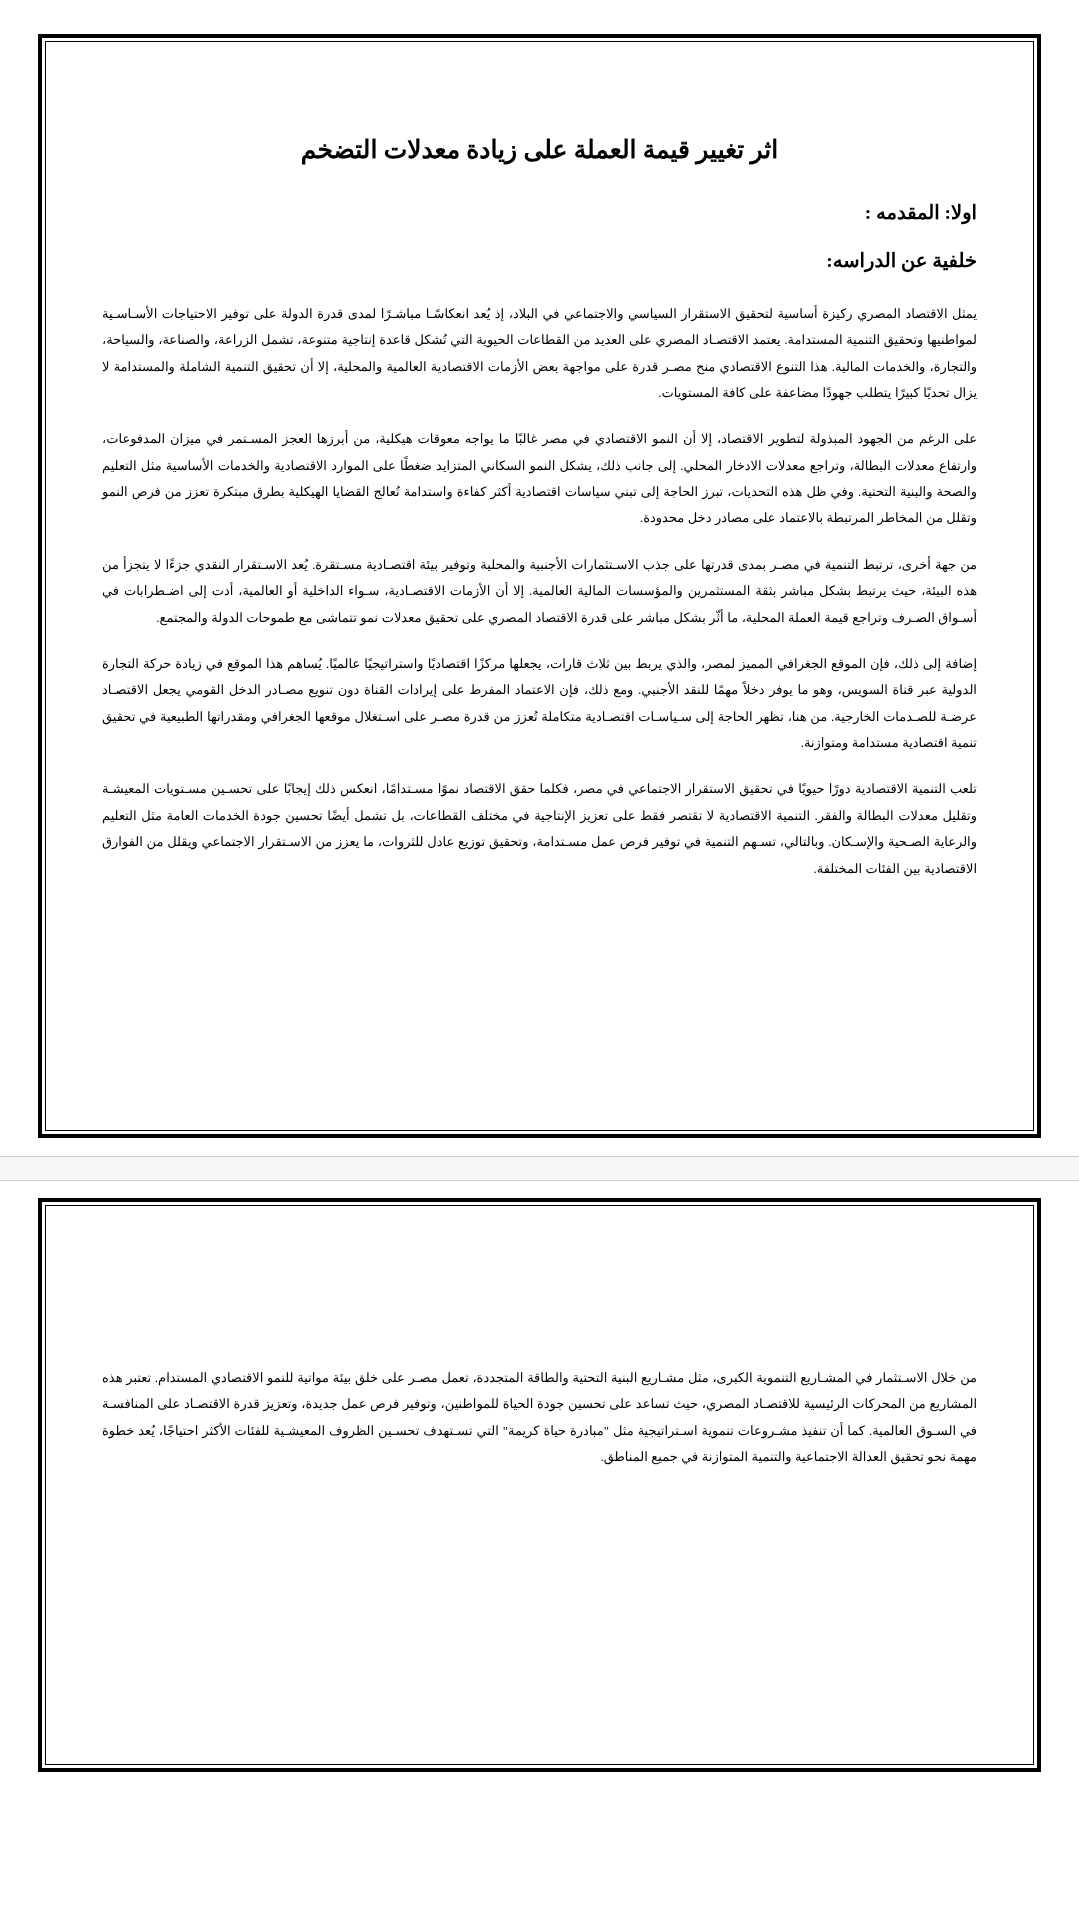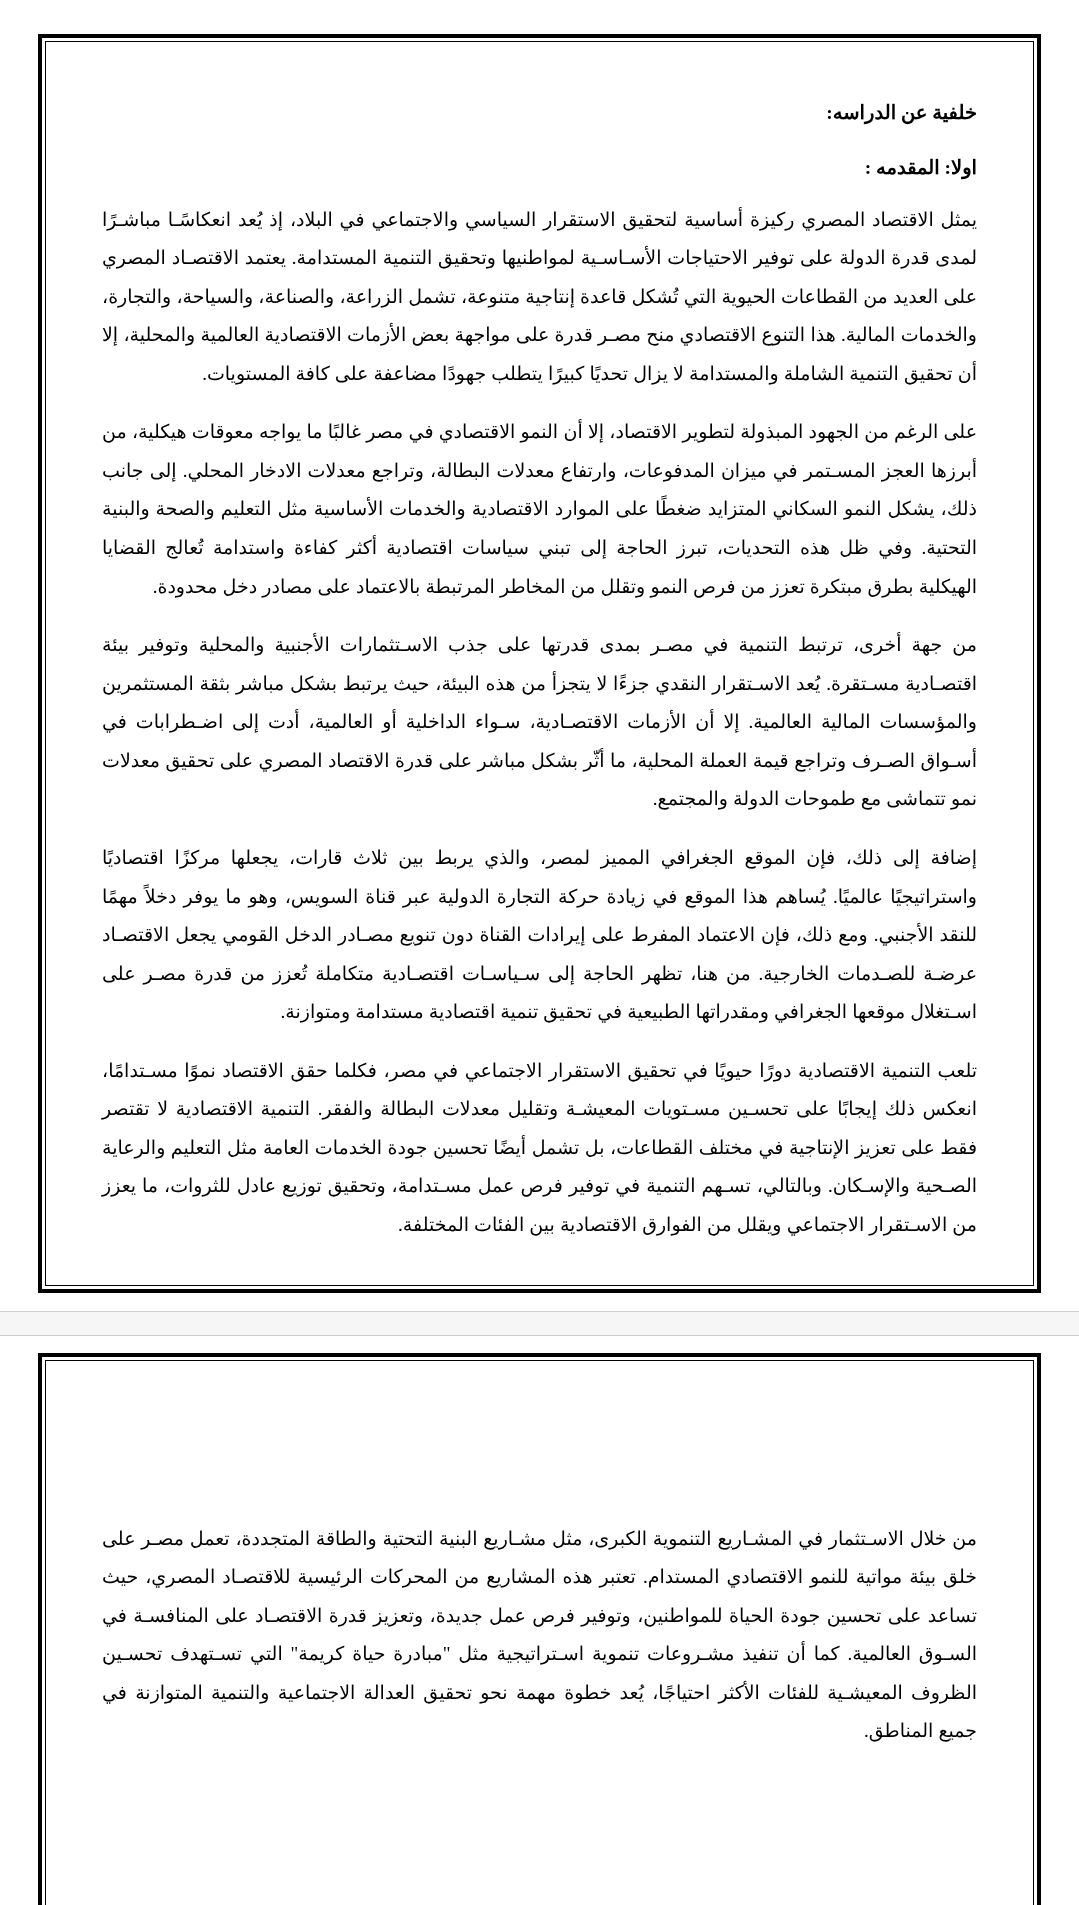--- a/index.html
+++ b/index.html
@@ -78,44 +78,45 @@
     font-size: 19.5px;
     line-height: 1.5;
     color: #000000;
     margin: 0 0 18px 0;
   }
   .heading.sub2 { margin-bottom: 26px; }
 
   p.body-par {
     text-align: justify;
     text-align-last: right;
-    font-size: 19px;
+    font-size: 13px;
     line-height: 2.03;
     color: #000000;
     margin: 0 0 20px 0;
     word-spacing: 0.02em;
   }
   p.body-par:last-child { margin-bottom: 0; margin-top: 19px; }
 
   .page-2 p.body-par { margin-bottom: 20px; }
 </style>
 </head>
 <body>
 
 <div class="doc-viewer">
 
   <div class="top-spacer"></div>
 
   <div class="page page-1">
     <div class="page-inner">
 
+      <h1 class="doc-title">اثر تغيير قيمة العملة على زيادة معدلات التضخم</h1>
+
+      <div class="heading">اولا: المقدمه :</div>
 
       <div class="heading sub2">خلفية عن الدراسه:</div>
-
-      <div class="heading">اولا: المقدمه :</div>
 
       <p class="body-par">يمثل الاقتصاد المصري ركيزة أساسية لتحقيق الاستقرار السياسي والاجتماعي في البلاد، إذ يُعد انعكاسًـا مباشـرًا لمدى قدرة الدولة على توفير الاحتياجات الأسـاسـية لمواطنيها وتحقيق التنمية المستدامة. يعتمد الاقتصـاد المصري على العديد من القطاعات الحيوية التي تُشكل قاعدة إنتاجية متنوعة، تشمل الزراعة، والصناعة، والسياحة، والتجارة، والخدمات المالية. هذا التنوع الاقتصادي منح مصـر قدرة على مواجهة بعض الأزمات الاقتصادية العالمية والمحلية، إلا أن تحقيق التنمية الشاملة والمستدامة لا يزال تحديًا كبيرًا يتطلب جهودًا مضاعفة على كافة المستويات.</p>
       <p class="body-par">على الرغم من الجهود المبذولة لتطوير الاقتصاد، إلا أن النمو الاقتصادي في مصر غالبًا ما يواجه معوقات هيكلية، من أبرزها العجز المسـتمر في ميزان المدفوعات، وارتفاع معدلات البطالة، وتراجع معدلات الادخار المحلي. إلى جانب ذلك، يشكل النمو السكاني المتزايد ضغطًا على الموارد الاقتصادية والخدمات الأساسية مثل التعليم والصحة والبنية التحتية. وفي ظل هذه التحديات، تبرز الحاجة إلى تبني سياسات اقتصادية أكثر كفاءة واستدامة تُعالج القضايا الهيكلية بطرق مبتكرة تعزز من فرص النمو وتقلل من المخاطر المرتبطة بالاعتماد على مصادر دخل محدودة.</p>
       <p class="body-par">من جهة أخرى، ترتبط التنمية في مصـر بمدى قدرتها على جذب الاسـتثمارات الأجنبية والمحلية وتوفير بيئة اقتصـادية مسـتقرة. يُعد الاسـتقرار النقدي جزءًا لا يتجزأ من هذه البيئة، حيث يرتبط بشكل مباشر بثقة المستثمرين والمؤسسات المالية العالمية. إلا أن الأزمات الاقتصـادية، سـواء الداخلية أو العالمية، أدت إلى اضـطرابات في أسـواق الصـرف وتراجع قيمة العملة المحلية، ما أثّر بشكل مباشر على قدرة الاقتصاد المصري على تحقيق معدلات نمو تتماشى مع طموحات الدولة والمجتمع.</p>
       <p class="body-par">إضافة إلى ذلك، فإن الموقع الجغرافي المميز لمصر، والذي يربط بين ثلاث قارات، يجعلها مركزًا اقتصاديًا واستراتيجيًا عالميًا. يُساهم هذا الموقع في زيادة حركة التجارة الدولية عبر قناة السويس، وهو ما يوفر دخلاً مهمًا للنقد الأجنبي. ومع ذلك، فإن الاعتماد المفرط على إيرادات القناة دون تنويع مصـادر الدخل القومي يجعل الاقتصـاد عرضـة للصـدمات الخارجية. من هنا، تظهر الحاجة إلى سـياسـات اقتصـادية متكاملة تُعزز من قدرة مصـر على اسـتغلال موقعها الجغرافي ومقدراتها الطبيعية في تحقيق تنمية اقتصادية مستدامة ومتوازنة.</p>
       <p class="body-par">تلعب التنمية الاقتصادية دورًا حيويًا في تحقيق الاستقرار الاجتماعي في مصر، فكلما حقق الاقتصاد نموًا مسـتدامًا، انعكس ذلك إيجابًا على تحسـين مسـتويات المعيشـة وتقليل معدلات البطالة والفقر. التنمية الاقتصادية لا تقتصر فقط على تعزيز الإنتاجية في مختلف القطاعات، بل تشمل أيضًا تحسين جودة الخدمات العامة مثل التعليم والرعاية الصـحية والإسـكان. وبالتالي، تسـهم التنمية في توفير فرص عمل مسـتدامة، وتحقيق توزيع عادل للثروات، ما يعزز من الاسـتقرار الاجتماعي ويقلل من الفوارق الاقتصادية بين الفئات المختلفة.</p>
 
     </div>
   </div>
 

